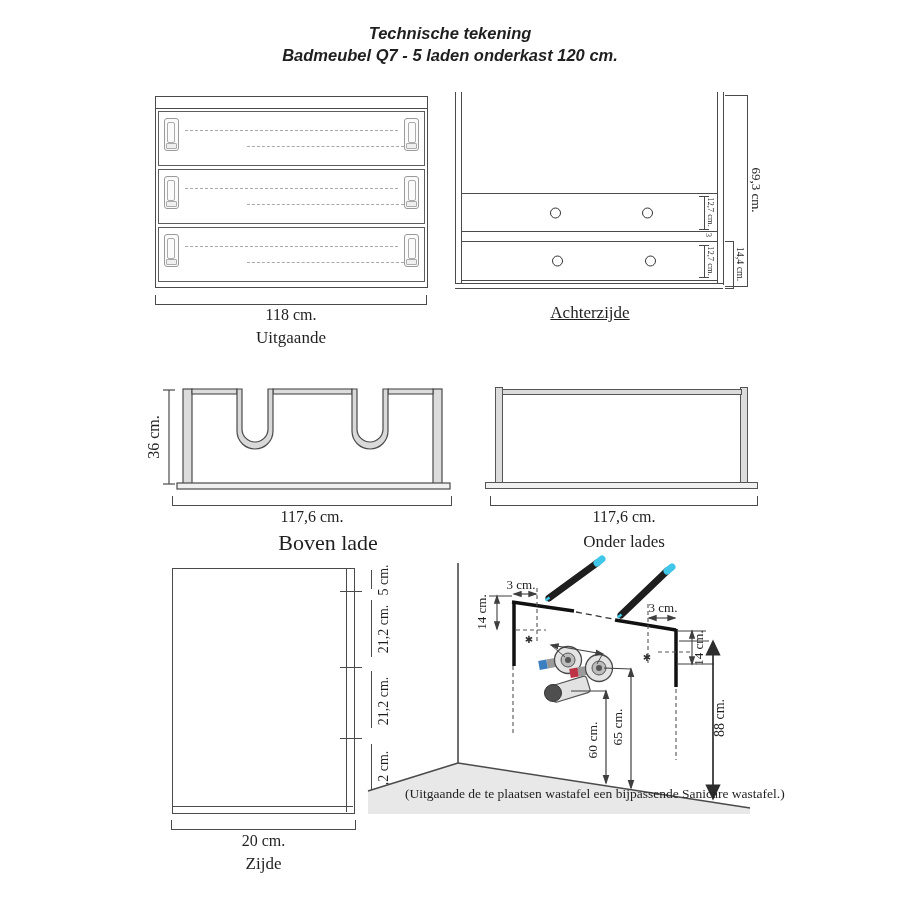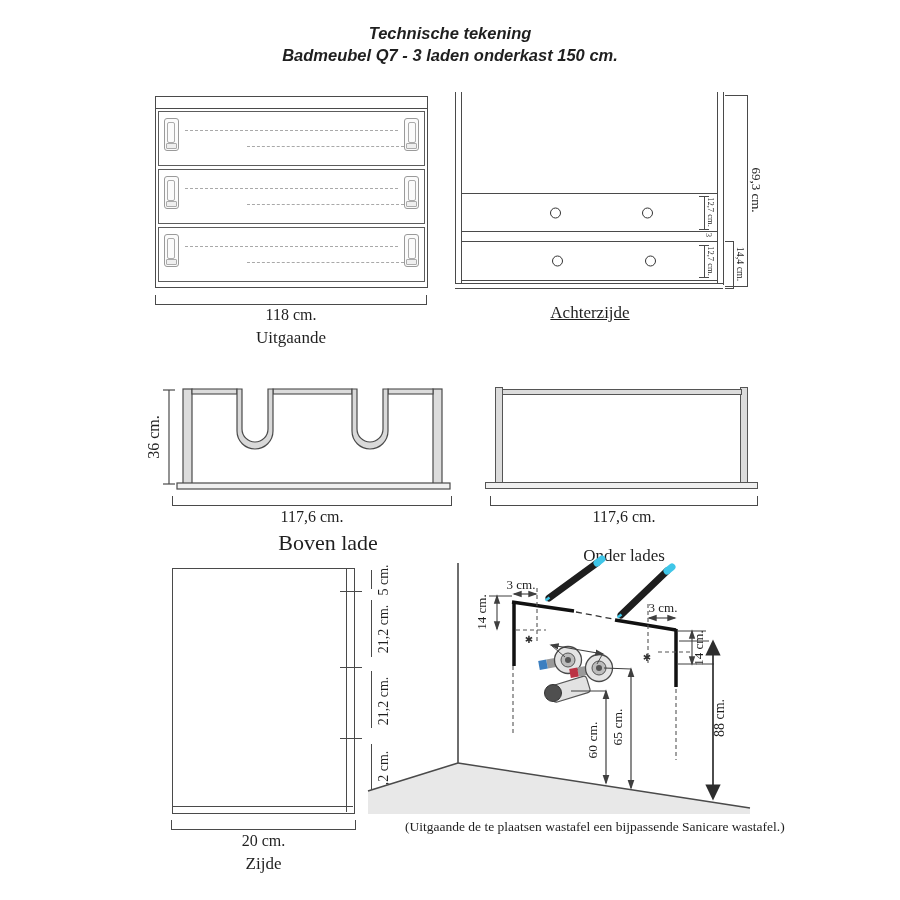--- a/index.html
+++ b/index.html
@@ -34,21 +34,21 @@
   svg{position:absolute;overflow:visible;}
   .cap{font-family:"Liberation Serif",serif;}
 </style>
 </head>
 <body>
 
 <div id="canvas">
 
   <div class="lbl" style="left:0;width:900px;top:22px;font-family:'Liberation Sans',sans-serif;font-weight:bold;font-style:italic;font-size:16.5px;line-height:1.35;">
     <div>Technische tekening</div>
-    <div>Badmeubel Q7 - 3 laden onderkast 150 cm.</div>
+    <div>Badmeubel Q7 - 5 laden onderkast 120 cm.</div>
   </div>
 
   <div class="fv-box">
     <div class="fv-top"></div>
     <div class="drawer">
       <div class="dash1"></div>
       <div class="dash2"></div>
       <div class="clip l"></div>
       <div class="clip r"></div>
     </div>
@@ -116,21 +116,21 @@
   <div class="dimh" style="left:172px;top:496px;width:278px;height:9px;"></div>
   <div class="lbl" style="left:172px;width:280px;top:508px;font-size:16px;">117,6 cm.</div>
   <div class="lbl" style="left:188px;width:280px;top:530px;font-size:22px;">Boven lade</div>
 
   <div class="rail" style="left:495px;top:387px;width:6px;height:95px;"></div>
   <div class="rail" style="left:740px;top:387px;width:6px;height:95px;"></div>
   <div class="rail" style="left:502px;top:389px;width:238px;height:4px;"></div>
   <div class="rail" style="left:485px;top:482px;width:271px;height:5px;background:#f0f0f0;"></div>
   <div class="dimh" style="left:490px;top:496px;width:266px;height:9px;"></div>
   <div class="lbl" style="left:490px;width:268px;top:508px;font-size:16px;">117,6 cm.</div>
-  <div class="lbl" style="left:490px;width:268px;top:546px;font-size:17px;">Onder lades</div>
+  <div class="lbl" style="left:490px;width:268px;top:532px;font-size:17px;">Onder lades</div>
 
   <div class="sv-box"></div>
   <div class="vline" style="left:346px;top:569px;height:243px;border-left-width:1.3px;"></div>
   <div class="hline" style="left:173px;top:806px;width:180px;border-top-width:1.3px;"></div>
   <div class="hline" style="left:340px;top:591px;width:22px;"></div>
   <div class="hline" style="left:340px;top:667px;width:22px;"></div>
   <div class="hline" style="left:340px;top:738px;width:22px;"></div>
 
   <div class="vline" style="left:371px;top:570px;height:19px;"></div>
   <div class="lbl rot-ccw" style="left:384px;top:580px;font-size:14px;">5 cm.</div>
@@ -234,15 +234,15 @@
 
     <line x1="604" y1="668" x2="631" y2="669" stroke="#3f3f3f" stroke-width="1"></line>
     <line x1="631" y1="669" x2="631" y2="788" stroke="#3f3f3f" stroke-width="1.2" marker-start="url(#ma)" marker-end="url(#ma)"></line>
     <text x="622" y="727" transform="rotate(-90 622 727)" text-anchor="middle" font-size="13.5" fill="#1f1f1f" class="cap">65 cm.</text>
 
     <line x1="679" y1="641" x2="709" y2="641" stroke="#3f3f3f" stroke-width="1"></line>
     <line x1="713" y1="642" x2="713" y2="798" stroke="#2d2d2d" stroke-width="1.7" marker-start="url(#mb)" marker-end="url(#mb)"></line>
     <text x="724" y="718" transform="rotate(-90 724 718)" text-anchor="middle" font-size="14" fill="#1f1f1f" class="cap">88 cm.</text>
   </svg>
 
-  <div class="lbl" style="left:405px;width:365px;top:819px;font-size:13.5px;">(Uitgaande de te plaatsen wastafel een bijpassende Sanicare wastafel.)</div>
+  <div class="lbl" style="left:405px;width:365px;top:786px;font-size:13.5px;">(Uitgaande de te plaatsen wastafel een bijpassende Sanicare wastafel.)</div>
 
 </div>
 
 </body></html>

